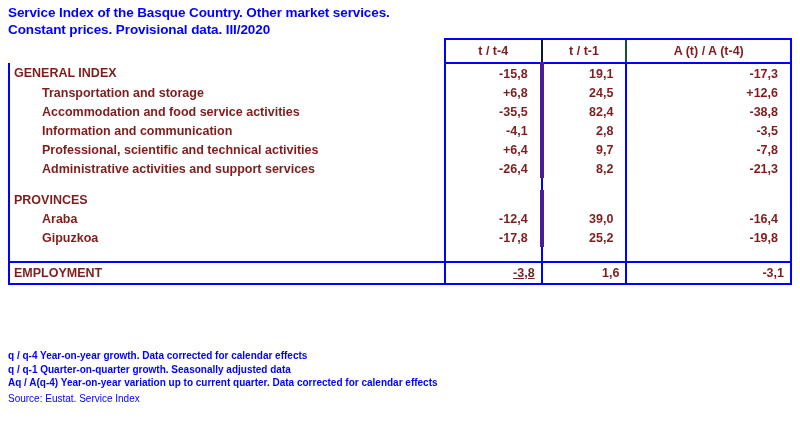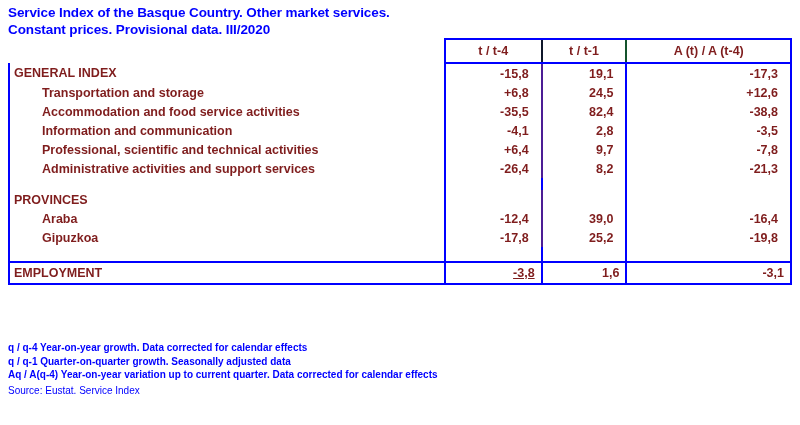--- a/index.html
+++ b/index.html
@@ -81,21 +81,21 @@
     text-align: left;
     padding-left: 4px;
     border-left: 2px solid #0000ff;
   }
   tr.row td.lbl.indent { padding-left: 32px; }
   tr.row td.num {
     text-align: right;
     padding-right: 12px;
   }
   tr.row td.v1 { border-left: 2px solid #0000ff; }
-  tr.row td.v2 { border-left: 2px solid #4c1d95; margin-top: 20px; }
+  tr.row td.v2 { border-left: 4px solid #4c1d95; margin-top: 20px; }
   tr.row td.v3 { border-left: 2px solid #0000ff; border-right: 2px solid #0000ff; }
 
   tr.first-body td { border-top: none; }
 
   tr.spacer td {
     height: 12px;
     border-left: 2px solid #0000ff;
   }
   tr.spacer td.v1, tr.spacer td.v2 { border-left: 2px solid #0000ff; }
   tr.spacer td.v3 { border-left: 2px solid #0000ff; border-right: 2px solid #0000ff; }
@@ -122,21 +122,21 @@
   }
   tr.emp td.num { text-align: right; padding-right: 6px; }
   tr.emp td.v1 { border-left: 2px solid #0000ff; text-decoration: underline; }
   tr.emp td.v2 { border-left: 2px solid #0000ff; }
   tr.emp td.v3 { border-left: 2px solid #0000ff; border-right: 2px solid #0000ff; }
 
   
   .notes {
     position: absolute;
     left: 8px;
-    top: 341px;
+    top: 349px;
     width: 700px;
     font-size: 10px;
     line-height: 13.5px;
     color: #0000ff;
     font-weight: bold;
   }
   .notes div { white-space: nowrap; }
   .source {
     margin-top: 2px;
     font-size: 10px;

